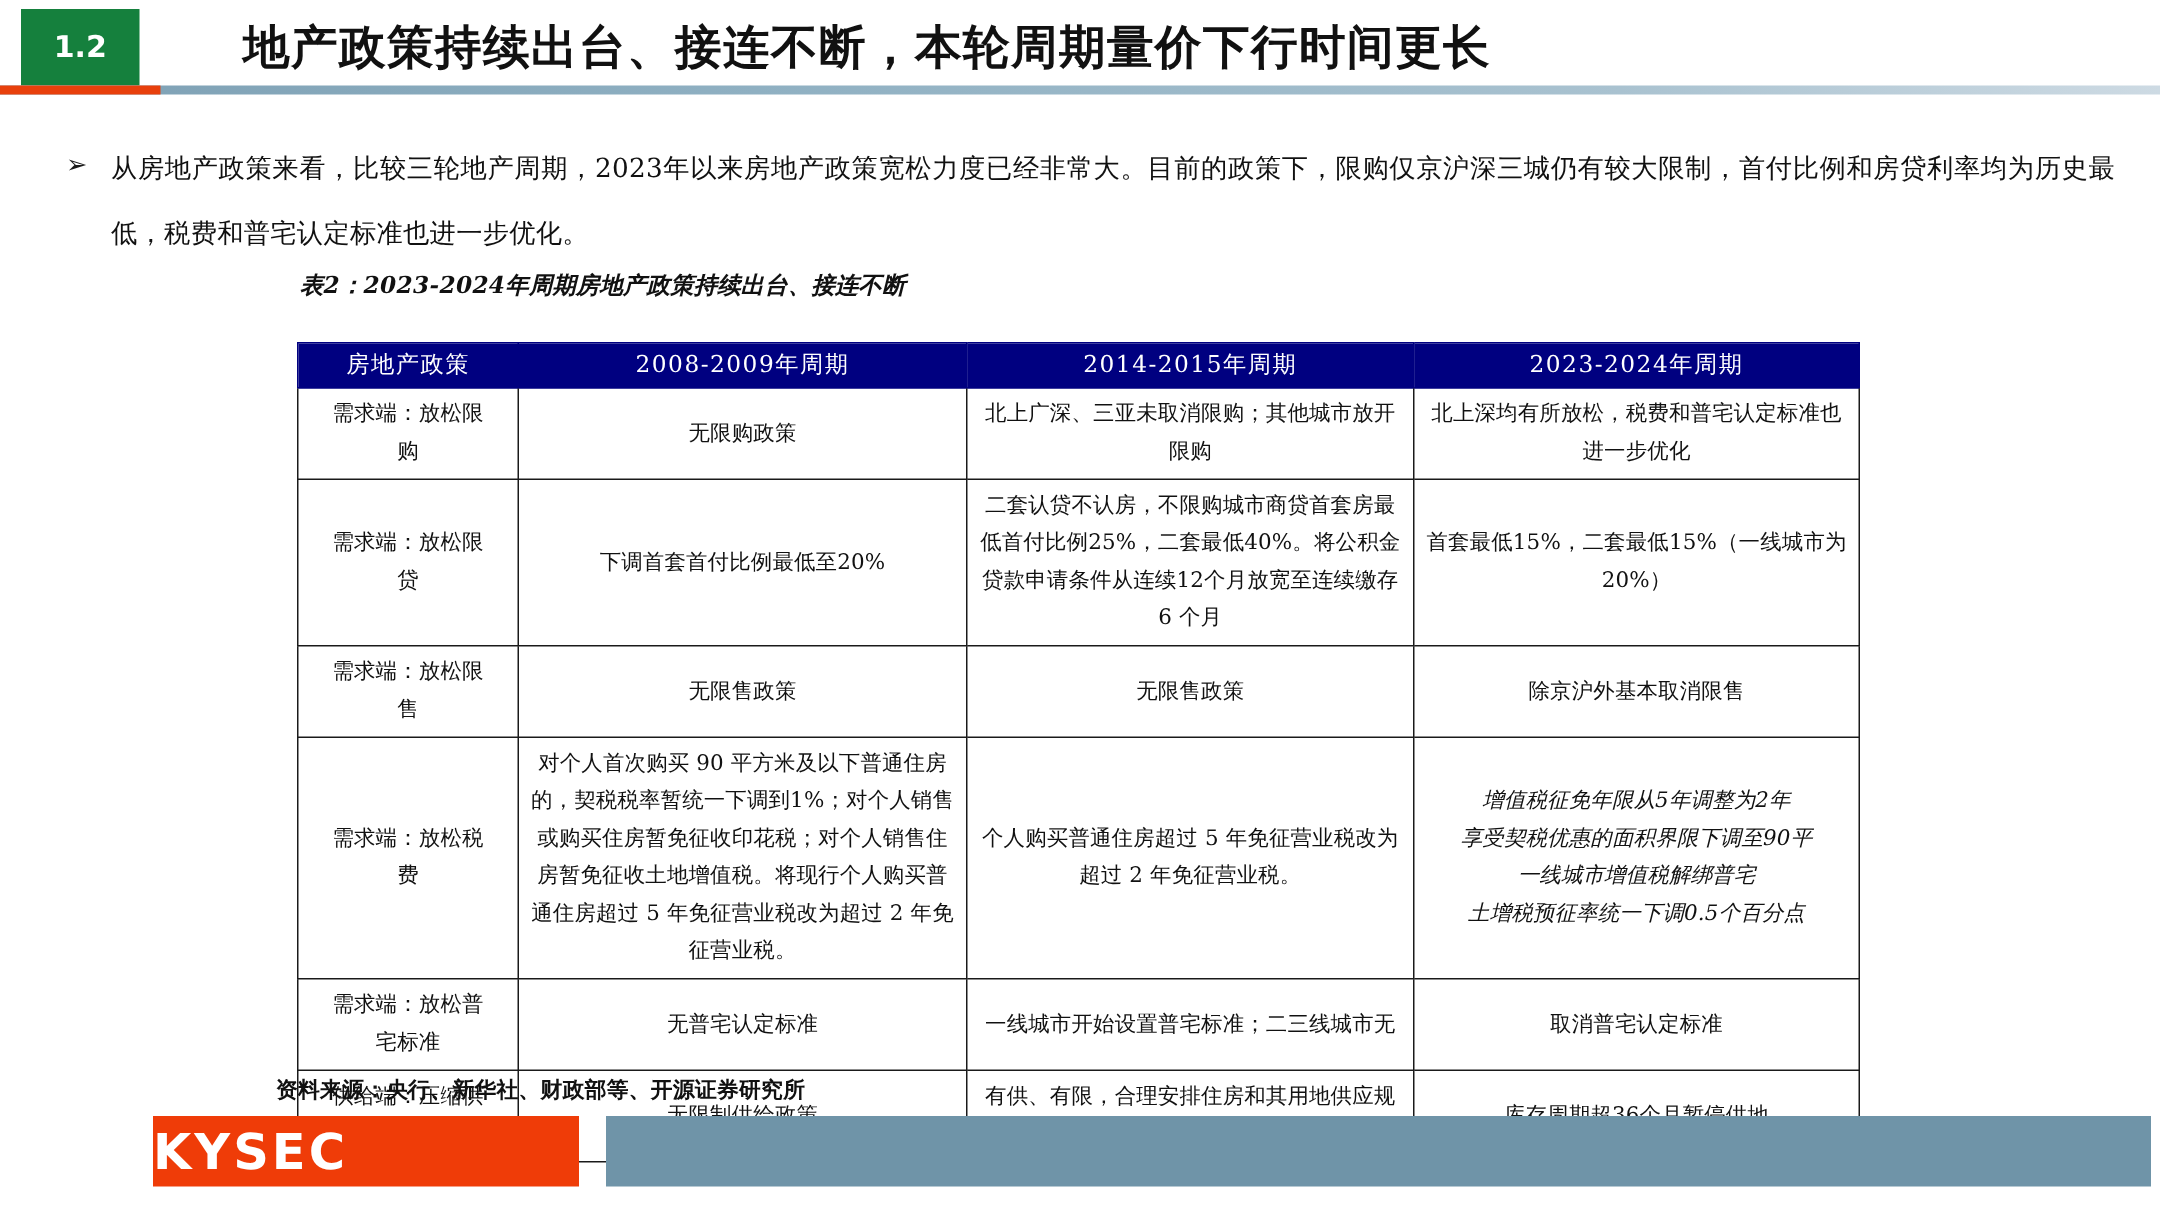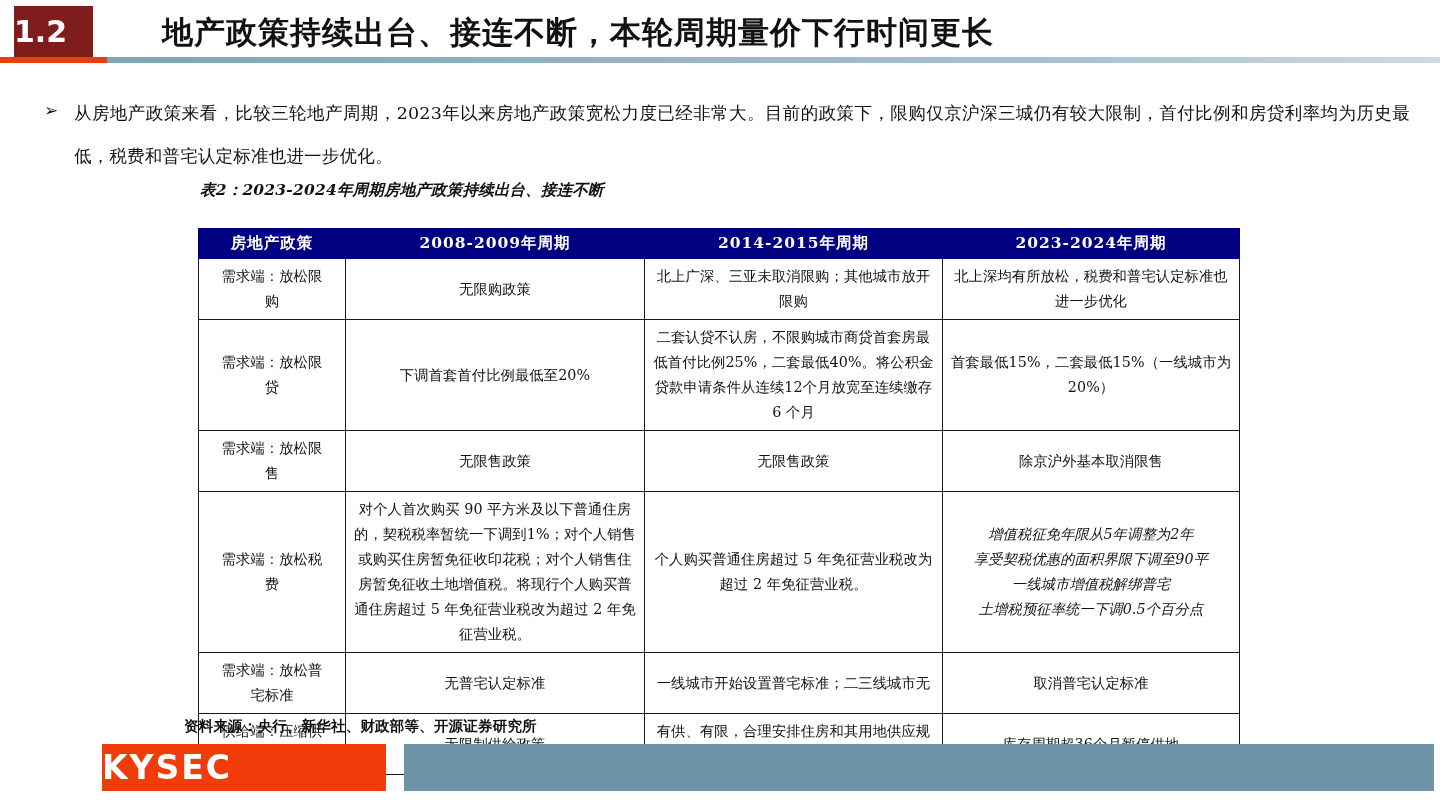--- a/index.html
+++ b/index.html
@@ -27,27 +27,27 @@
     width: 1440px;
     height: 70px;
   }
 
   .section-badge {
     position: absolute;
     left: 14px;
     top: 6px;
     width: 79px;
     height: 51px;
-    background: #7f1d1d;
+    background: #15803d;
     color: #ffffff;
     font-family: "DejaVu Sans", "Liberation Sans", sans-serif;
-    font-size: 30px;
+    font-size: 20px;
     font-weight: 700;
     line-height: 51px;
-    text-align: left;
+    text-align: center;
     letter-spacing: 0px;
   }
 
   .title-text {
     position: absolute;
     left: 126px;
     top: 8px;
     height: 48px;
     line-height: 48px;
     font-family: "DejaVu Serif", "Liberation Serif", serif;
@@ -141,21 +141,21 @@
   table.policy-table col.c0 { width: 147px; }
   table.policy-table col.c1 { width: 299px; }
   table.policy-table col.c2 { width: 298px; }
   table.policy-table col.c3 { width: 297px; }
 
   table.policy-table th {
     background: #000080;
     color: #ffffff;
     font-family: "DejaVu Serif", "Liberation Serif", serif;
     font-size: 15.5px;
-    font-weight: 700;
+    font-weight: 400;
     text-align: center;
     padding: 4px 21px;
     height: 26px;
     border: 1px solid #000080;
     letter-spacing: 1px;
   }
 
   table.policy-table td {
     border: 1px solid #1a1a1a;
     font-family: "DejaVu Serif", "Liberation Serif", serif;

